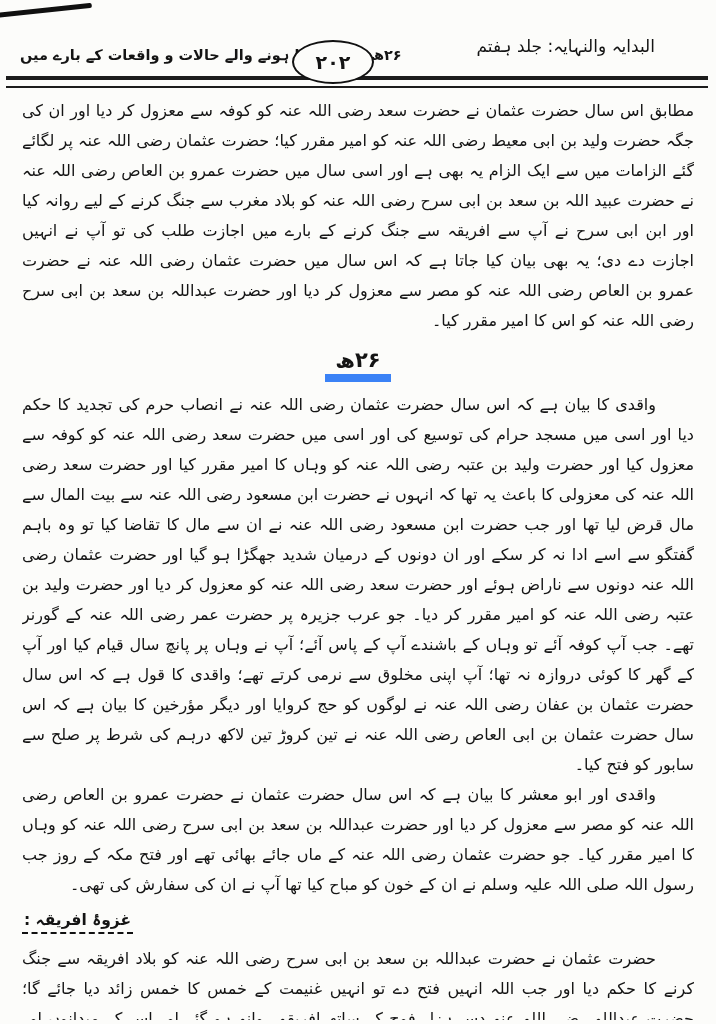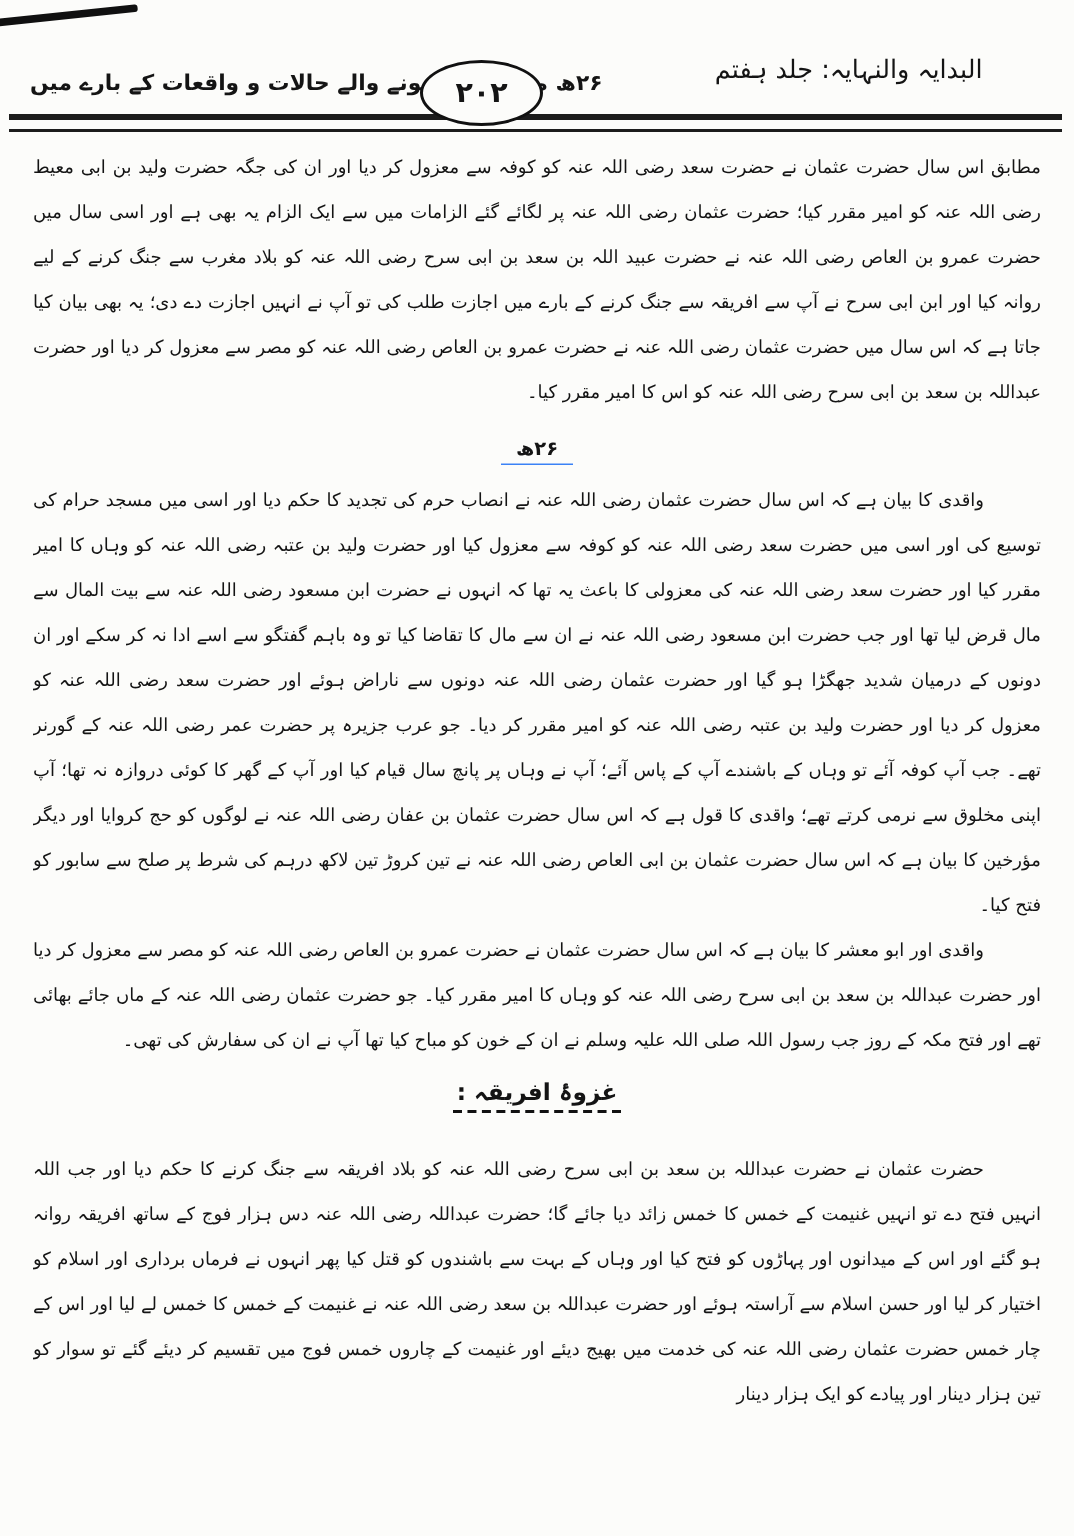--- a/index.html
+++ b/index.html
@@ -26,44 +26,44 @@
   }
   .chapter-title{
     position:absolute;top:47px;left:20px;
     font-size:14.5px;font-weight:bold;white-space:nowrap;
   }
   .header-rule{
     position:absolute;top:76px;left:6px;right:8px;height:6px;
     border-top:4px solid #1c1c1c;border-bottom:2px solid #1c1c1c;
   }
   .page-number-oval{
-    position:absolute;top:40px;left:280px;width:78px;height:40px;
+    position:absolute;top:40px;left:292px;width:78px;height:40px;
     border:2.5px solid #111;border-radius:50%;
     background:#fcfcfa;z-index:2;
     display:flex;align-items:center;justify-content:center;
     font-size:19px;font-weight:bold;
   }
   
   .body-sections{
     position:absolute;top:96px;right:22px;left:22px;bottom:4px;
     overflow:hidden;
   }
   .section.paragraph{
-    font-size:12px;line-height:30px;
+    font-size:16px;line-height:30px;
     text-align:justify;
   }
   .section.paragraph.indent{text-indent:38px;}
   .section.year-heading{text-align:center;margin:12px 0 8px;}
   .section.year-heading .label{
     display:inline-block;
-    font-size:13px;font-weight:bold;
-    border-bottom:1px solid #3b82f6;
+    font-size:21px;font-weight:bold;
+    border-bottom:8px solid #3b82f6;
     padding:0 10px 2px;
   }
-  .section.battle-subheading{text-align:center;margin:10px 0 22px;}
+  .section.battle-subheading{text-align:left;margin:10px 0 10px;}
   .section.battle-subheading .label{
     display:inline-block;
     font-size:15.5px;font-weight:bold;
     border-bottom:2px dashed #111;
     padding:0 2px 3px;
   }
 </style>
 </head>
 <body>
 

